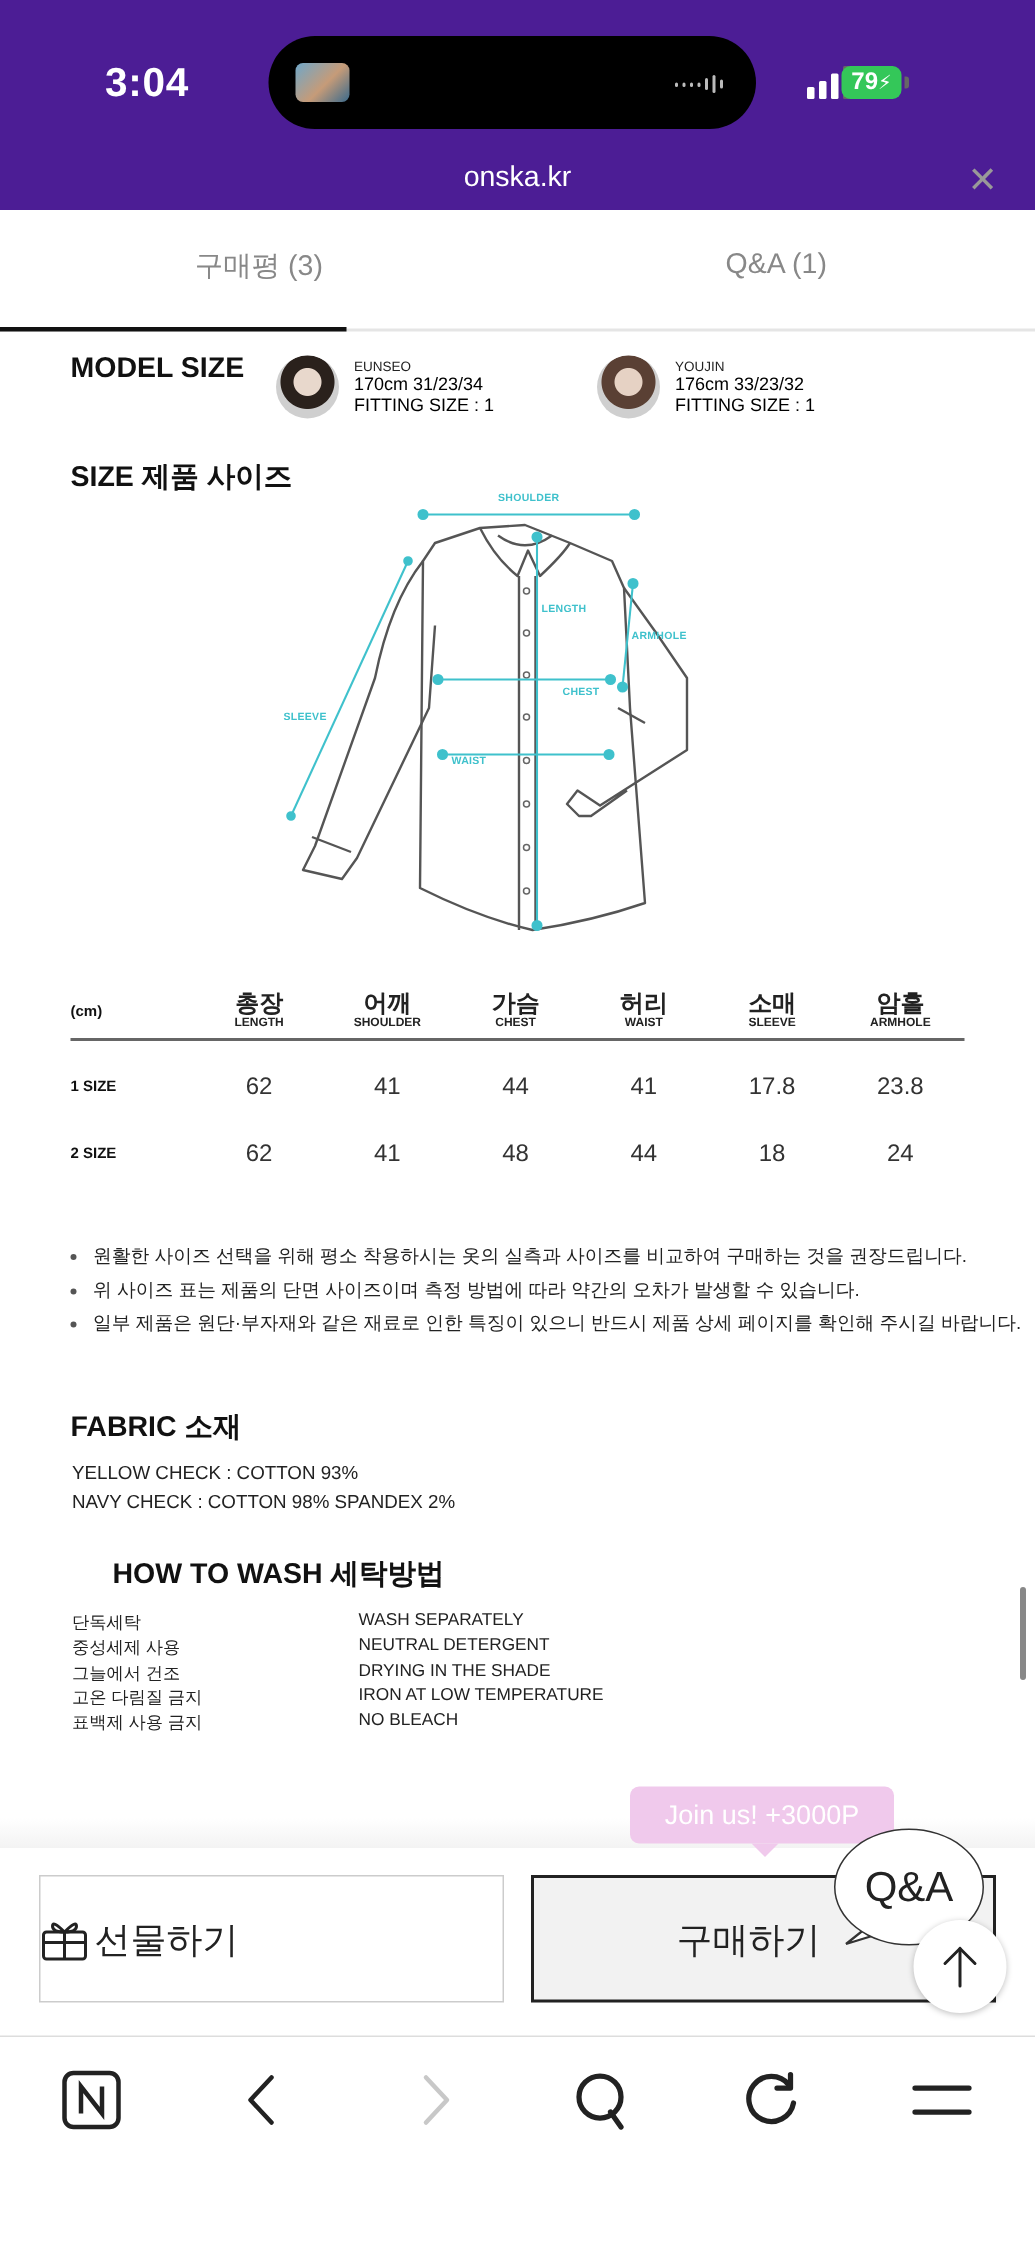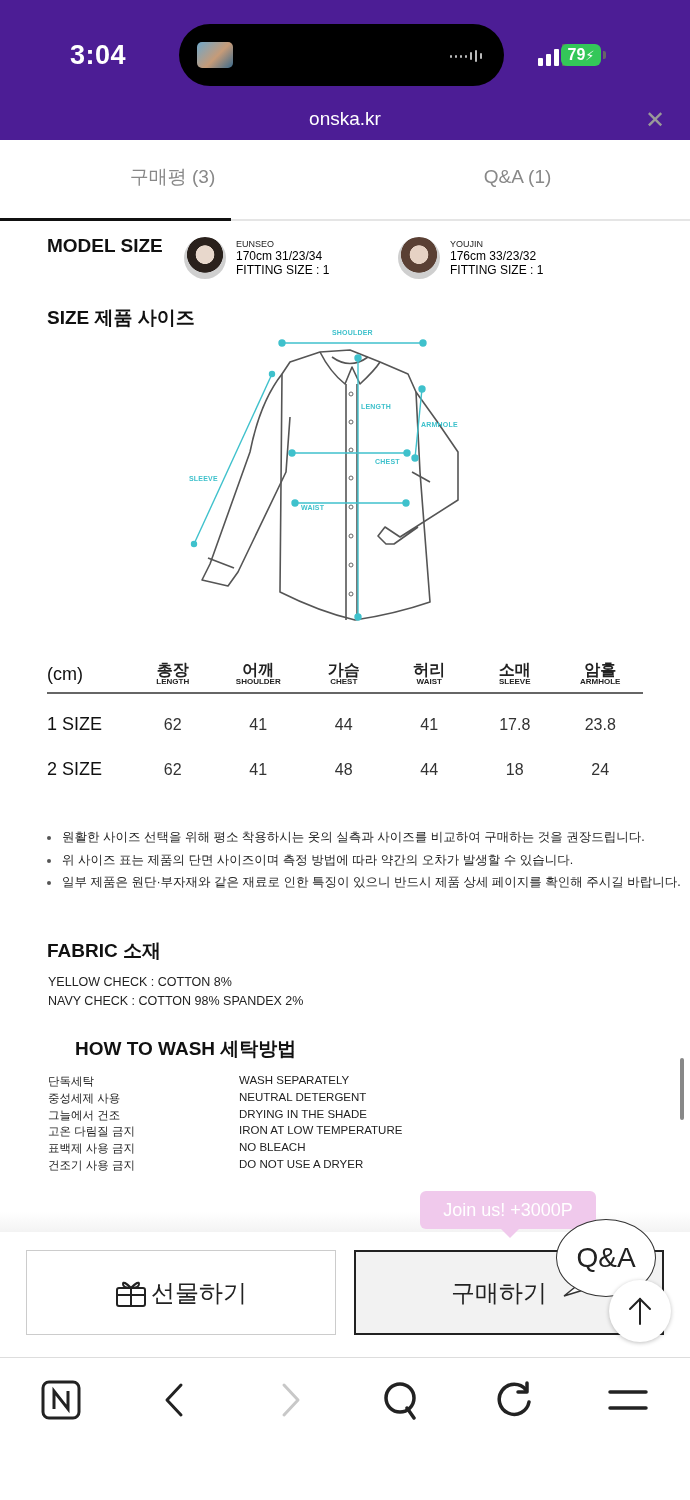--- a/index.html
+++ b/index.html
@@ -36,21 +36,21 @@
 
   
   .diagram { position: absolute; left: 180px; top: 322px; width: 290px; height: 300px; }
   .dlabel { position: absolute; font-size: 7px; font-weight: 700; color: #3fc1cc; letter-spacing: 0.2px; }
 
   
   .size-table { position: absolute; left: 47px; top: 656px; width: 596px; }
   .st-head { display: flex; height: 38px; border-bottom: 2px solid #666; align-items: center; }
   .st-row { display: flex; height: 45px; align-items: center; }
   .st-row:first-of-type { margin-top: 0; }
-  .c0 { width: 83px; font-size: 18px; font-weight: 400; }
+  .c0 { width: 83px; font-size: 10px; font-weight: 700; }
   .cn { width: 85.5px; text-align: center; }
   .hk { font-size: 16px; font-weight: 700; color: #222; line-height: 14px; }
   .he { font-size: 8px; font-weight: 700; color: #222; }
   .val { font-size: 16px; color: #333; }
 
   
   .notes { position: absolute; left: 47px; top: 826px; list-style: none; }
   .notes li { font-size: 12.5px; color: #222; line-height: 22.5px; position: relative; padding-left: 15px; white-space: nowrap; }
   .notes li::before { content: ""; position: absolute; left: 0; top: 10px; width: 4px; height: 4px; background: #555; border-radius: 50%; }
 
@@ -58,21 +58,21 @@
   .wash { position: absolute; left: 48px; top: 1074px; }
   .wash-row { display: flex; height: 16.8px; font-size: 11.5px; color: #222; }
   .wash-ko { width: 191px; }
 
   
   .scrollbar { position: absolute; left: 680px; top: 1058px; width: 4px; height: 62px; background: #888; border-radius: 2px; }
 
   
   .fade { position: absolute; left: 0; top: 1212px; width: 690px; height: 20px; background: linear-gradient(#fff0, #f3f3f3); }
   .actions { position: absolute; left: 0; top: 1232px; width: 690px; height: 126px; background: #fff; border-bottom: 1px solid #ddd; }
-  .btn-gift { position: absolute; left: 26px; top: 18px; width: 310px; height: 85px; border: 1.5px solid #ccc; background: #fff; display: flex; align-items: center; justify-content: center; font-size: 24px; color: #222; gap: 4px; }
+  .btn-gift { position: absolute; left: 26px; top: 18px; width: 310px; height: 85px; border: 1.5px solid #ccc; background: #fff; display: flex; align-items: center; font-size: 24px; color: #222; gap: 4px; }
   .btn-buy { position: absolute; left: 354px; top: 18px; width: 310px; height: 85px; border: 2px solid #222; background: #f2f2f2; display: flex; align-items: center; justify-content: center; font-size: 24px; color: #222; }
   .join { position: absolute; left: 420px; top: 1191px; width: 176px; height: 38px; background: #f0c9ec; border-radius: 6px; color: #fff; font-size: 18px; display: flex; align-items: center; justify-content: center; }
   .join::after { content: ""; position: absolute; left: 81px; bottom: -9px; border-left: 9px solid transparent; border-right: 9px solid transparent; border-top: 9px solid #f0c9ec; }
   .qa-bubble { position: absolute; left: 556px; top: 1219px; width: 100px; height: 78px; border: 1.5px solid #333; border-radius: 50%; background: #fff; display: flex; align-items: center; justify-content: center; font-size: 28px; color: #222; }
   .qa-tail { position: absolute; left: 562px; top: 1280px; width: 30px; height: 20px; }
   .top-btn { position: absolute; left: 609px; top: 1280px; width: 62px; height: 62px; border-radius: 50%; background: #fff; box-shadow: 0 1px 4px rgba(0,0,0,0.25); display: flex; align-items: center; justify-content: center; }
 
   
   .browser { position: absolute; left: 0; top: 1360px; width: 690px; height: 140px; background: #fff; }
   .bicon { position: absolute; top: 20px; width: 40px; height: 40px; display: flex; align-items: center; justify-content: center; }
@@ -239,21 +239,21 @@
   </div>
 </div>
 
 <ul class="notes">
   <li>원활한 사이즈 선택을 위해 평소 착용하시는 옷의 실측과 사이즈를 비교하여 구매하는 것을 권장드립니다.</li>
   <li>위 사이즈 표는 제품의 단면 사이즈이며 측정 방법에 따라 약간의 오차가 발생할 수 있습니다.</li>
   <li>일부 제품은 원단·부자재와 같은 재료로 인한 특징이 있으니 반드시 제품 상세 페이지를 확인해 주시길 바랍니다.</li>
 </ul>
 
 <div class="h-section" style="left:47px; top:938px;">FABRIC 소재</div>
-<div class="fabric-line" style="top:975px;">YELLOW CHECK : COTTON 8%</div>
+<div class="fabric-line" style="top:975px;">YELLOW CHECK : COTTON 93%</div>
 <div class="fabric-line" style="top:994px;">NAVY CHECK : COTTON 98% SPANDEX 2%</div>
 
 <div class="h-section" style="left:47px; top:1036px;margin-left:28px;">HOW TO WASH 세탁방법</div>
 <div class="wash">
   <div class="wash-row">
       <div class="wash-ko">단독세탁</div>
       <div>WASH SEPARATELY</div>
     </div>
   <div class="wash-row">
       <div class="wash-ko">중성세제 사용</div>
@@ -263,24 +263,20 @@
       <div class="wash-ko">그늘에서 건조</div>
       <div>DRYING IN THE SHADE</div>
     </div>
   <div class="wash-row">
       <div class="wash-ko">고온 다림질 금지</div>
       <div>IRON AT LOW TEMPERATURE</div>
     </div>
   <div class="wash-row">
       <div class="wash-ko">표백제 사용 금지</div>
       <div>NO BLEACH</div>
-    </div>
-  <div class="wash-row">
-      <div class="wash-ko">건조기 사용 금지</div>
-      <div>DO NOT USE A DRYER</div>
     </div>
 </div>
 
 <div class="scrollbar"></div>
 
 <div class="fade"></div>
 <div class="actions">
   <div class="btn-gift">
     <svg width="32" height="30" viewBox="0 0 32 30">
       <g fill="none" stroke="#222" stroke-width="2" stroke-linejoin="round">

